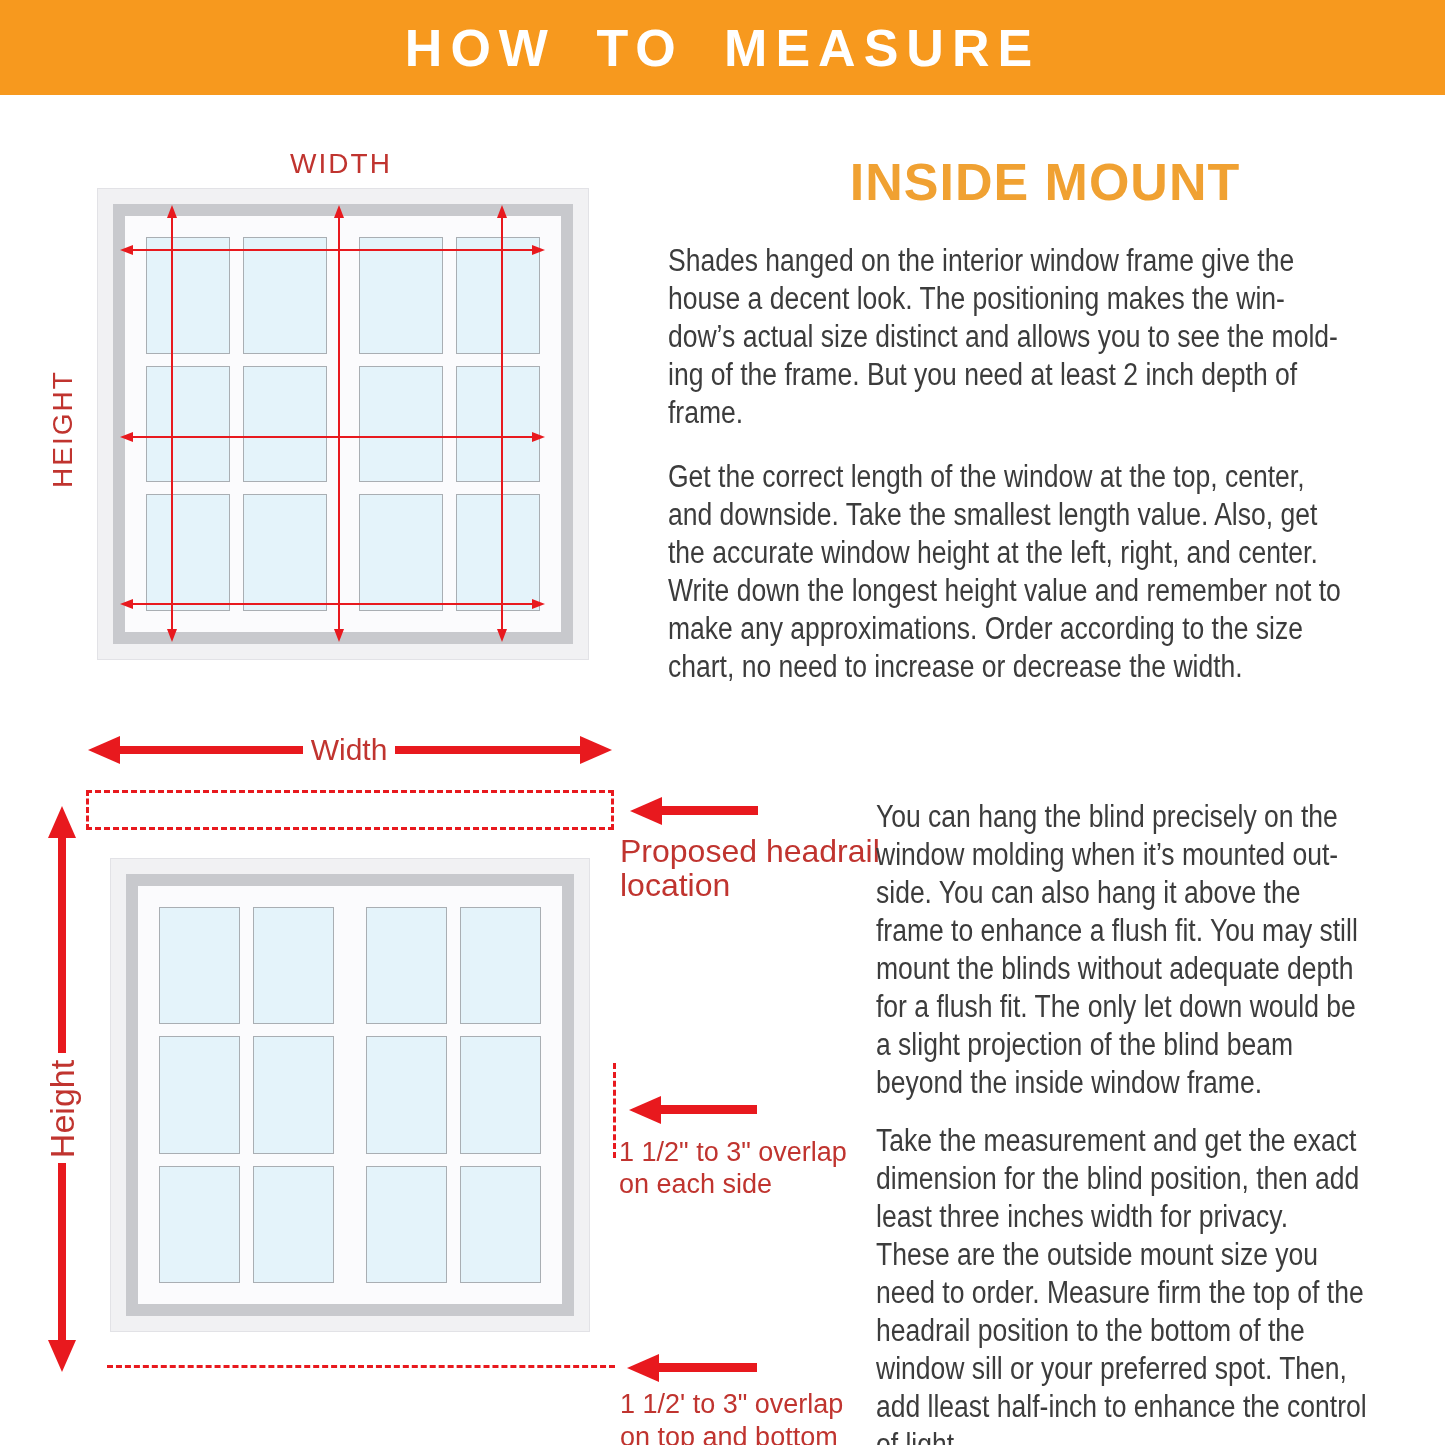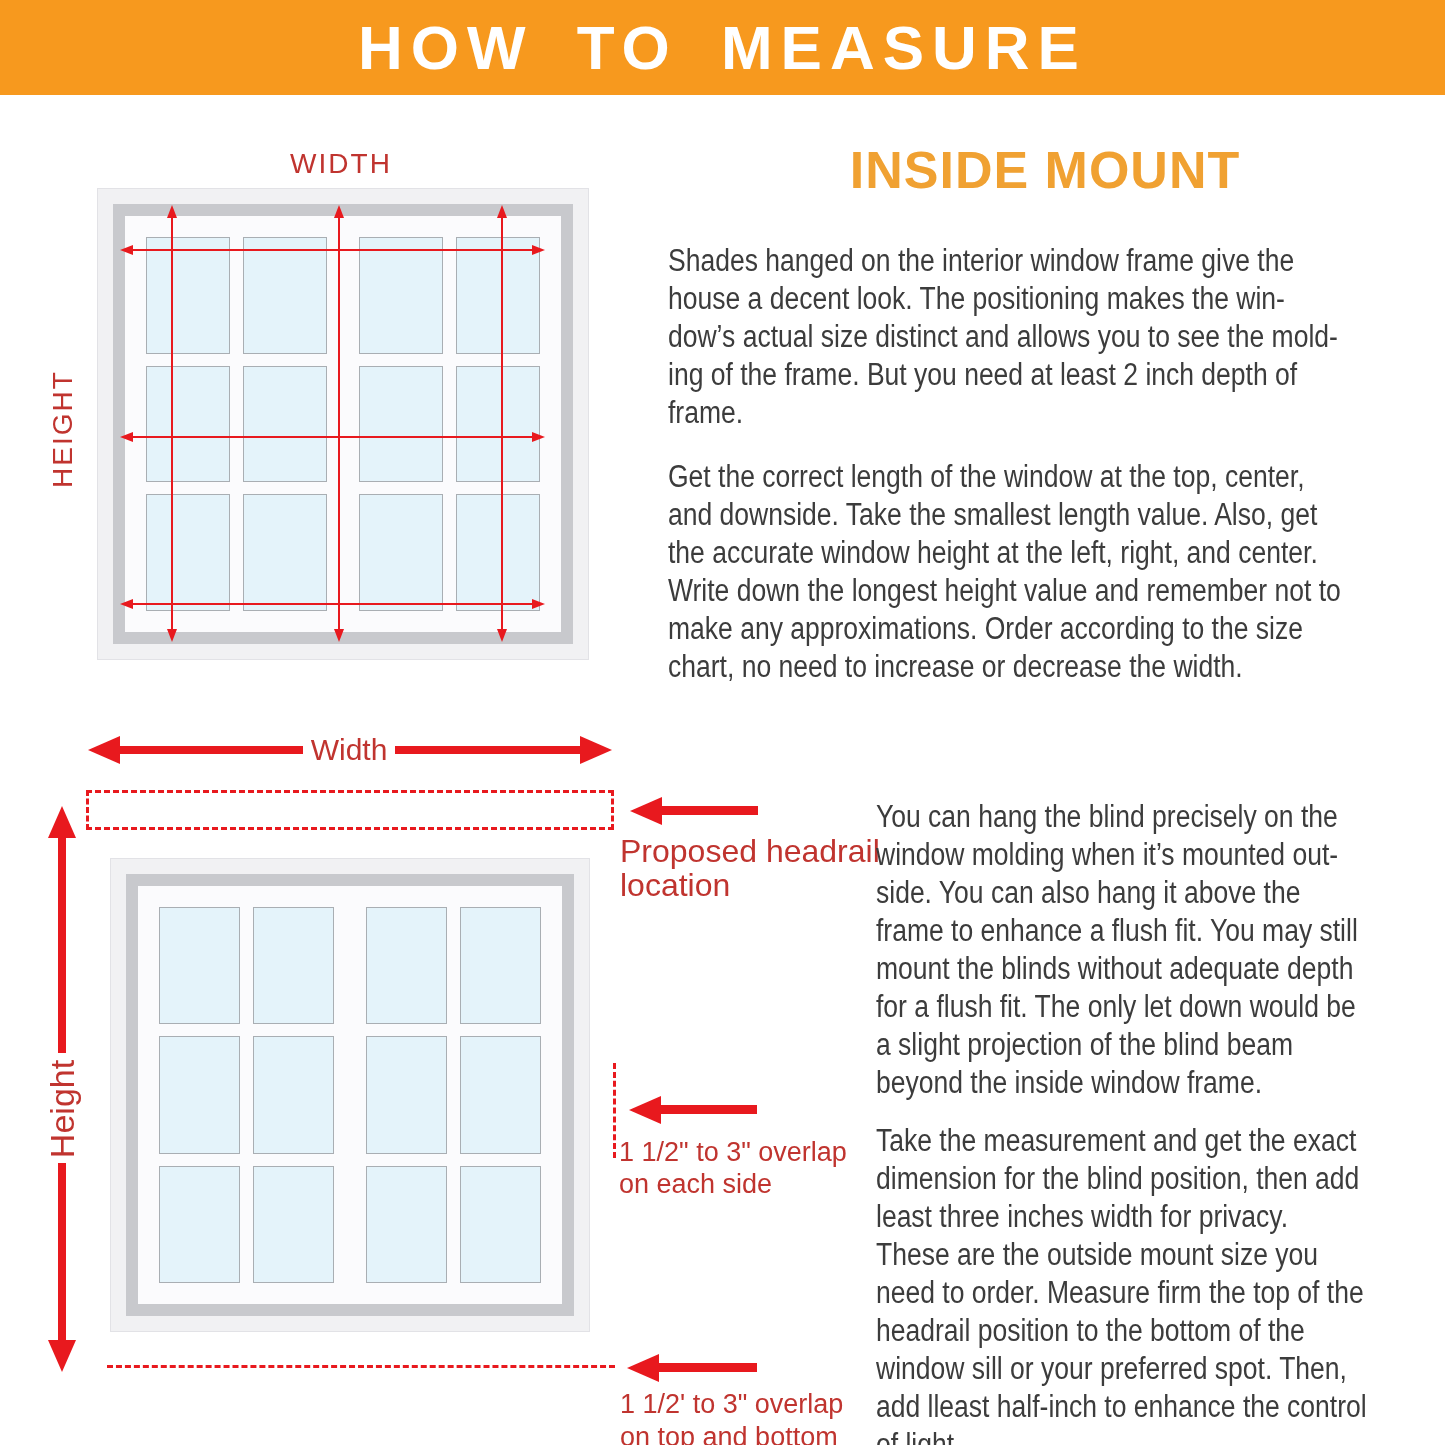--- a/index.html
+++ b/index.html
@@ -7,21 +7,21 @@
   #page {
     position:relative; width:1445px; height:1445px; background:#ffffff;
     overflow:hidden; font-family:"Liberation Sans", sans-serif;
   }
   
   .banner {
     position:absolute; left:0; top:0; width:1445px; height:95px;
     background:#F7991E; display:flex; align-items:center; justify-content:center;
   }
   .banner h1 {
-    color:#ffffff; font-size:62px; font-weight:bold;
+    color:#ffffff; font-size:52px; font-weight:bold;
     letter-spacing:8px; word-spacing:18px;
   }
   
   .mount-heading {
     position:absolute; text-align:center; color:#F0A132;
     font-size:52px; font-weight:bold; letter-spacing:1px;
   }
   .body-para {
     position:absolute; color:#3C3C3C; font-size:31px; line-height:38px;
     white-space:pre-line; transform:scaleX(.855); transform-origin:left top;
@@ -98,21 +98,21 @@
     </div>
   </div>
 
   <div class="mv" style="left:171px; top:218px; height:411px;"></div>
   <div class="mv" style="left:338px; top:218px; height:411px;"></div>
   <div class="mv" style="left:501px; top:218px; height:411px;"></div>
   <div class="mh" style="left:133px; top:249px; width:399px;"></div>
   <div class="mh" style="left:133px; top:436px; width:399px;"></div>
   <div class="mh" style="left:133px; top:603px; width:399px;"></div>
 
-  <div class="mount-heading" style="left:650px; top:140px; width:790px;">INSIDE MOUNT</div>
+  <div class="mount-heading" style="left:650px; top:152px; width:790px;">INSIDE MOUNT</div>
   <div class="body-para" style="left:668px; top:242px; width:900px;">Shades hanged on the interior window frame give the
 house a decent look. The positioning makes the win-
 dow’s actual size distinct and allows you to see the mold-
 ing of the frame. But you need at least 2 inch depth of
 frame.</div>
   <div class="body-para" style="left:668px; top:458px; width:900px;">Get the correct length of the window at the top, center,
 and downside. Take the smallest length value. Also, get
 the accurate window height at the left, right, and center.
 Write down the longest height value and remember not to
 make any approximations. Order according to the size

